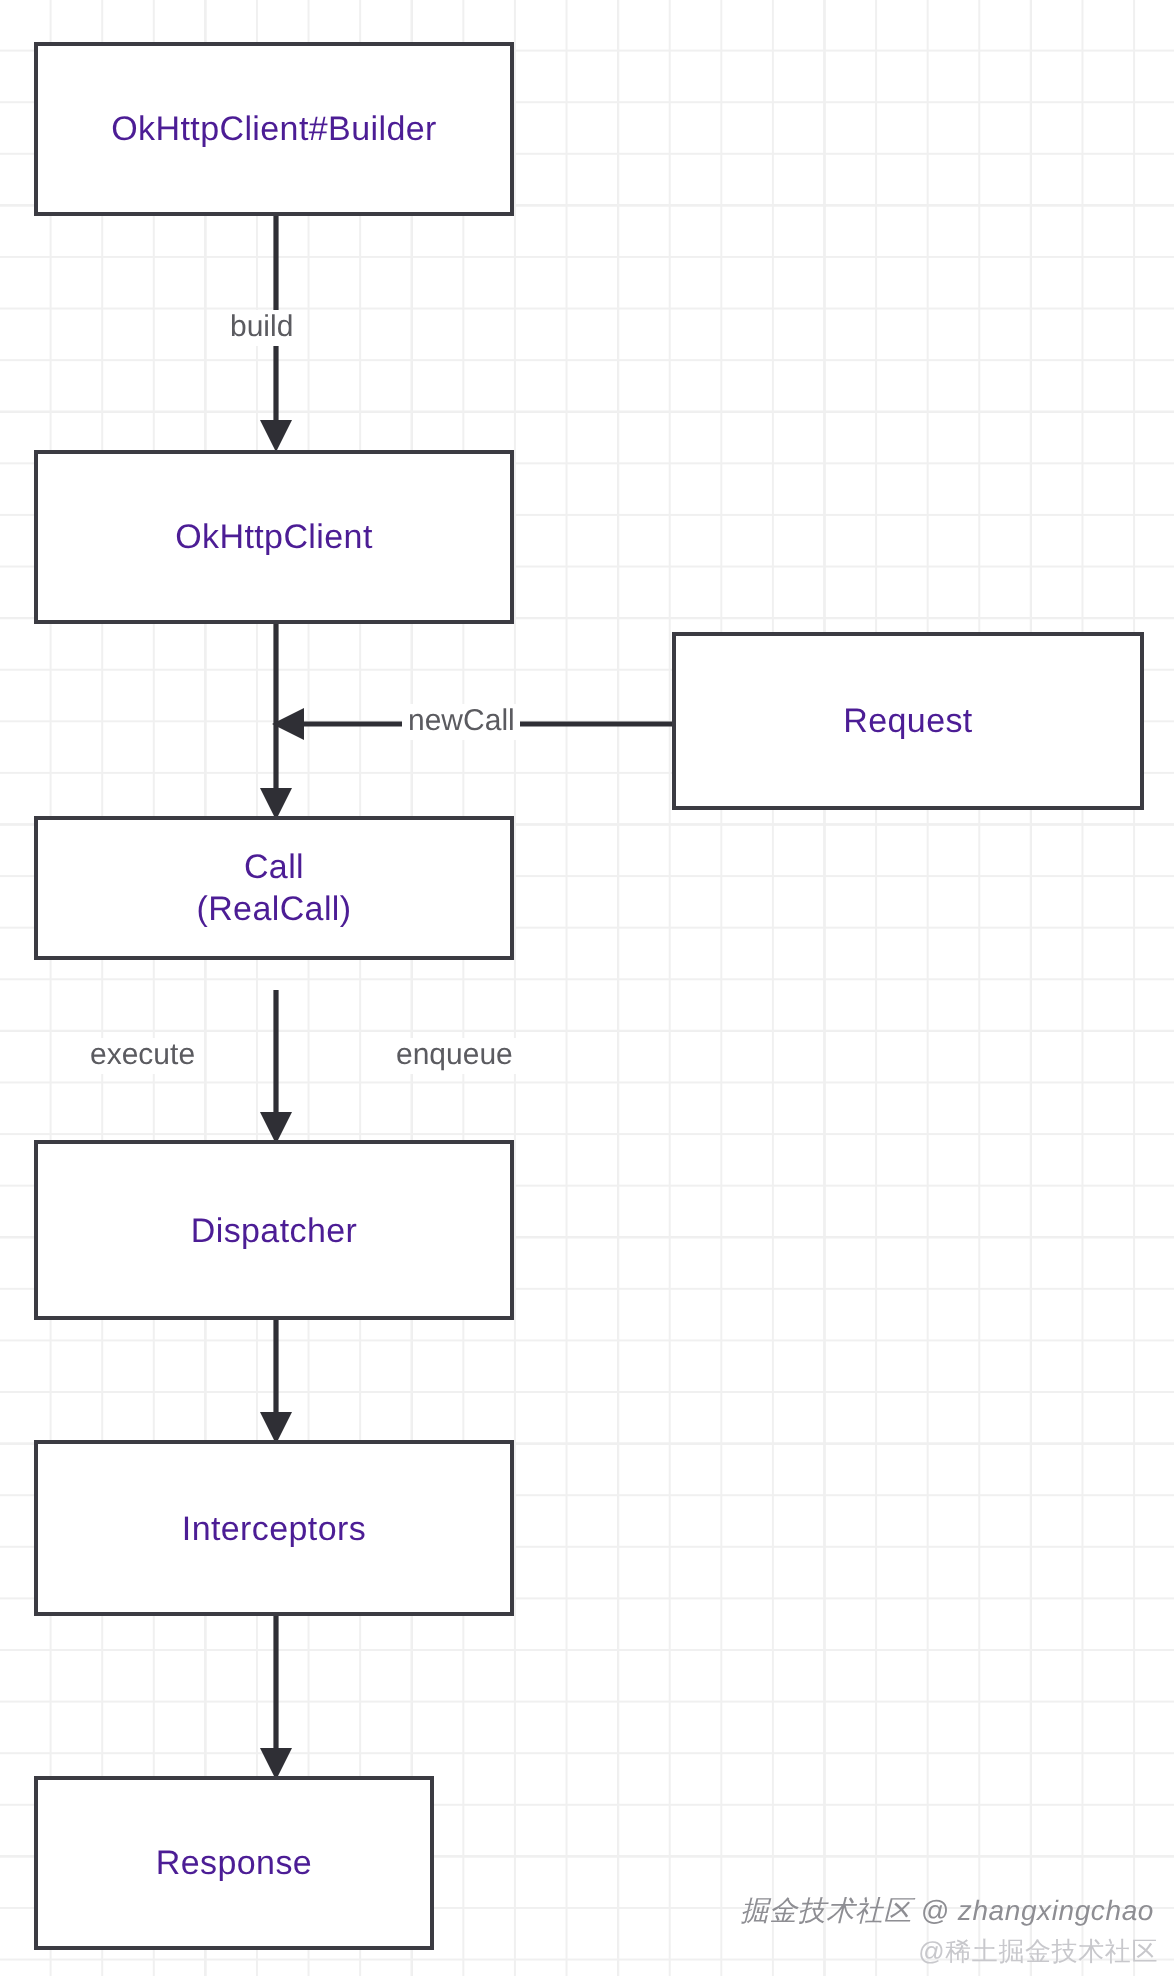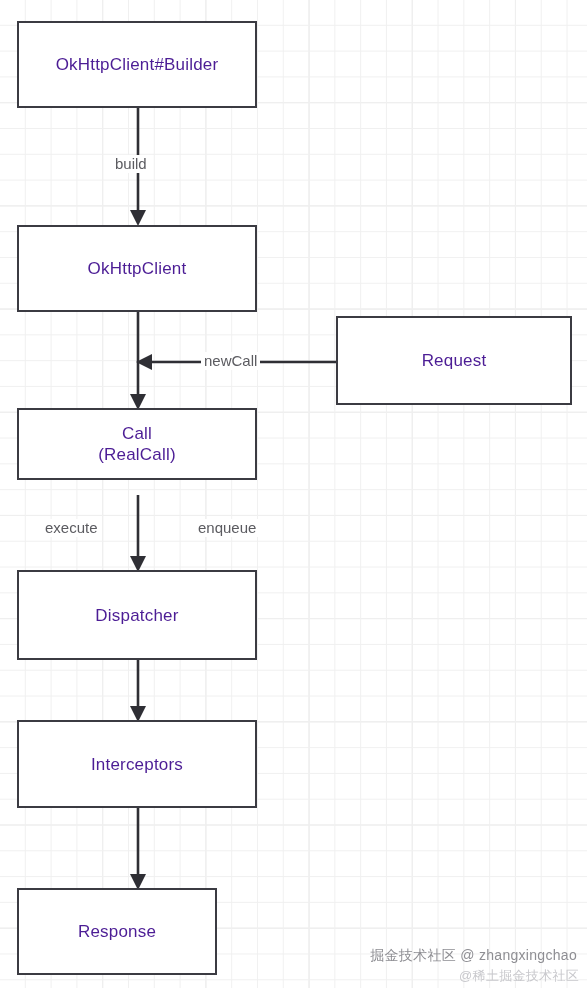--- a/index.html
+++ b/index.html
@@ -62,20 +62,21 @@
     white-space: nowrap;
   }
   .wm-main {
     position: absolute;
     right: 10px;
     top: 947px;
     color: #8e8e93;
     font-size: 14px;
     letter-spacing: 0.3px;
     white-space: nowrap;
+    font-style: italic;
   }
   .wm-sub {
     position: absolute;
     right: 8px;
     top: 967px;
     color: #c8c8cc;
     font-size: 13px;
     letter-spacing: 0.3px;
     white-space: nowrap;
   }

